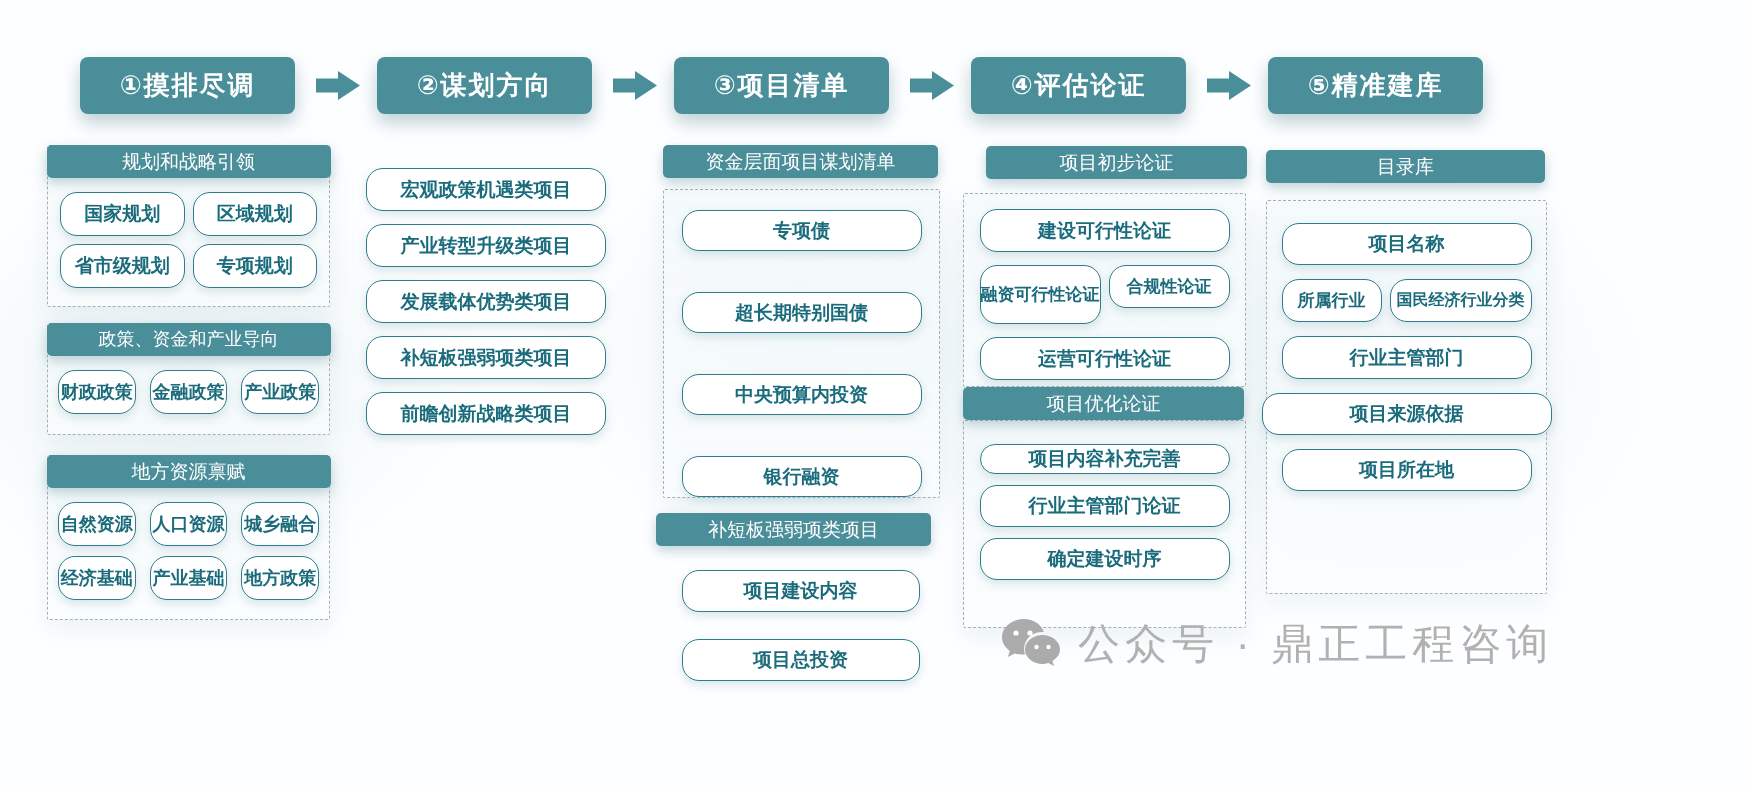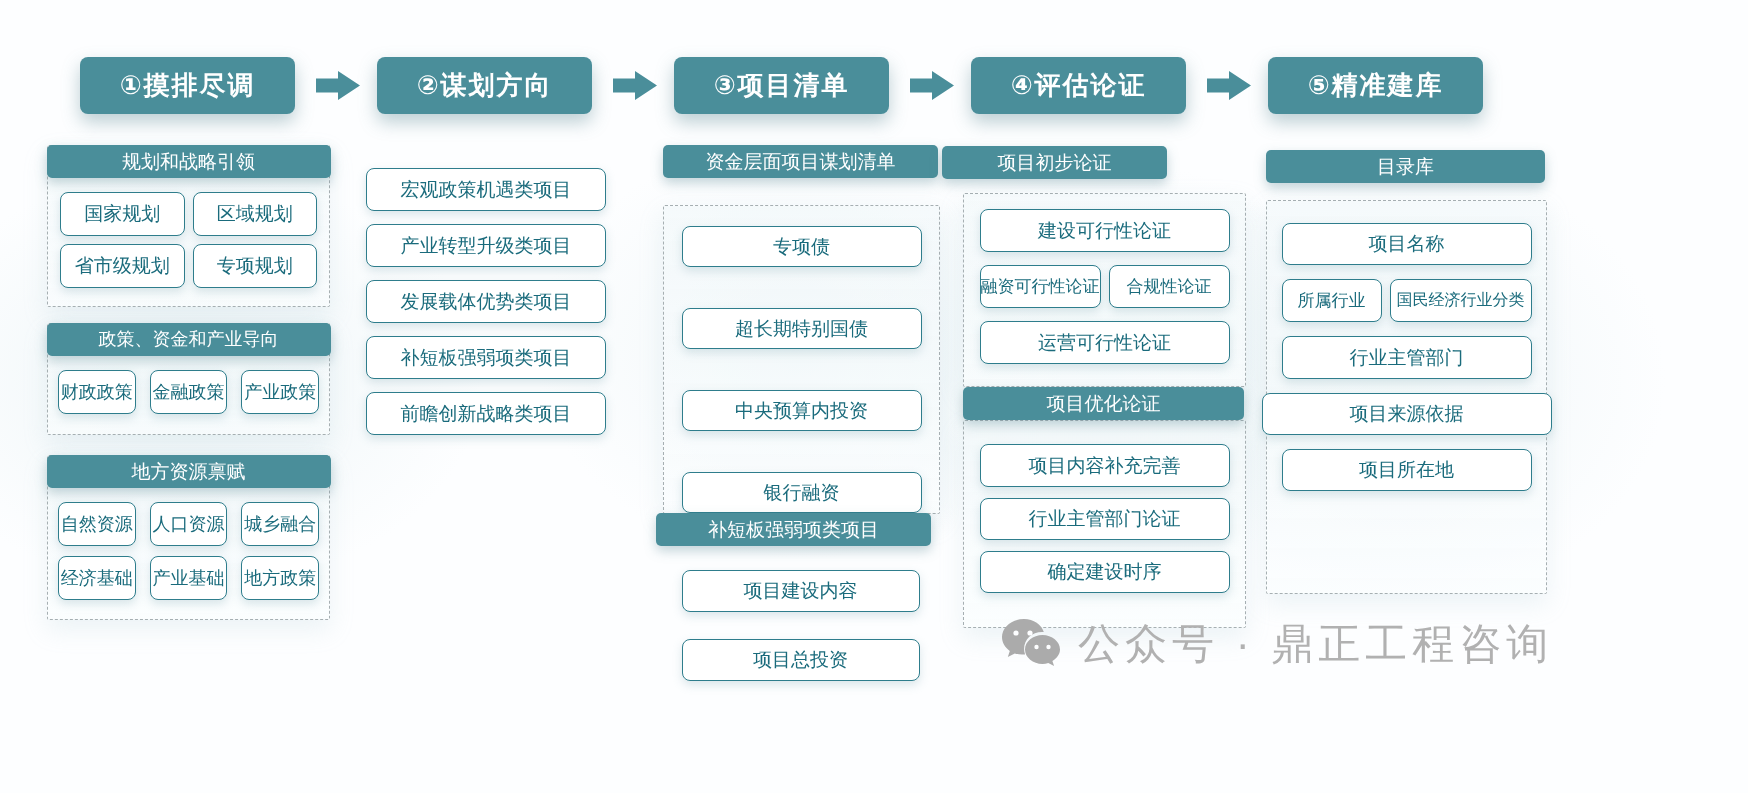--- a/index.html
+++ b/index.html
@@ -34,23 +34,23 @@
   }
   .group .bar{margin:-1.5px -1.5px 0 -1.5px;}
   .dash-box{
     position:absolute;border:1.5px dashed #A6AFB2;border-radius:2px;
     background:linear-gradient(180deg, rgba(240,247,249,.55), rgba(250,253,254,.6));
     box-shadow:0 10px 24px rgba(160,195,205,.18);
     display:flex;flex-direction:column;align-items:center;
   }
   .plain-box{position:absolute;display:flex;flex-direction:column;align-items:center;}
   .item{
-    background:#ffffff;border:1.5px solid #2E7D8C;border-radius:8px;color:#1A6B7C;
+    background:#ffffff;border:1.5px solid #2E7D8C;border-radius:17px;color:#1A6B7C;
     font-size:19px;display:flex;align-items:center;justify-content:center;
-    box-shadow:0 4px 10px rgba(140,175,185,.30);box-sizing:border-box;
+    box-shadow:0 4px 10px rgba(140,175,185,.30);box-sizing:border-box;font-weight:bold;
   }
   .item.sm{font-size:17px;}
   .item.xs{font-size:16px;}
   .grid{display:grid;}
   .g1-grid{padding:14px 12px 0 12px;grid-template-columns:1fr 1fr;gap:8px;}
   .g1-grid .item{height:44px;}
   .g23-grid{padding:14px 10px 0 10px;grid-template-columns:1fr 1fr 1fr;gap:10px 14px;}
   .g23-grid .item{height:44px;font-size:18px;}
   .col2-stack{position:absolute;display:flex;flex-direction:column;gap:13px;}
   .col2-stack .item{width:240px;height:43px;}
@@ -109,46 +109,46 @@
 
   <div class="col2-stack" style="left:366px;top:168px">
     <div class="item">宏观政策机遇类项目</div>
     <div class="item">产业转型升级类项目</div>
     <div class="item">发展载体优势类项目</div>
     <div class="item">补短板强弱项类项目</div>
     <div class="item">前瞻创新战略类项目</div>
   </div>
 
   <div class="bar abs-bar" style="left:663px;top:145px;width:275px">资金层面项目谋划清单</div>
-  <div class="dash-box" style="left:663px;top:205px;width:275px;height:287px;padding-top:20px;gap:41px">
+  <div class="dash-box" style="left:663px;top:189px;width:275px;height:287px;padding-top:20px;gap:41px">
     <div class="item" style="width:240px;height:43px">专项债</div>
     <div class="item" style="width:240px;height:43px">超长期特别国债</div>
     <div class="item" style="width:240px;height:43px">中央预算内投资</div>
     <div class="item" style="width:240px;height:43px">银行融资</div>
   </div>
 
   <div class="bar abs-bar" style="left:656px;top:513px;width:275px">补短板强弱项类项目</div>
   <div class="plain-box" style="left:663px;top:556px;width:275px;padding-top:14px;gap:27px">
     <div class="item" style="width:238px;height:42px">项目建设内容</div>
     <div class="item" style="width:238px;height:42px">项目总投资</div>
   </div>
 
-  <div class="bar abs-bar" style="left:942px;top:146px;width:225px">项目初步论证</div>
+  <div class="bar abs-bar" style="left:986px;top:146px;width:261px">项目初步论证</div>
   <div class="dash-box" style="left:963px;top:193px;width:281px;height:177px;padding-top:15px;gap:13px">
     <div class="item" style="width:250px;height:43px">建设可行性论证</div>
     <div class="pair" style="width:250px">
-      <div class="item sm" style="height:43px">融资可行性论证</div>
+      <div class="item sm" style="height:59px">融资可行性论证</div>
       <div class="item sm" style="height:43px">合规性论证</div>
     </div>
     <div class="item" style="width:250px;height:43px">运营可行性论证</div>
   </div>
 
   <div class="bar abs-bar" style="left:963px;top:387px;width:281px">项目优化论证</div>
   <div class="dash-box" style="left:963px;top:420px;width:281px;height:183px;padding-top:23px;gap:11px">
-    <div class="item" style="width:250px;height:43px">项目内容补充完善</div>
+    <div class="item" style="width:250px;height:30px">项目内容补充完善</div>
     <div class="item" style="width:250px;height:42px">行业主管部门论证</div>
     <div class="item" style="width:250px;height:42px">确定建设时序</div>
   </div>
 
   <div class="bar abs-bar" style="left:1266px;top:150px;width:279px">目录库</div>
   <div class="dash-box" style="left:1266px;top:200px;width:279px;height:370px;padding-top:22px;gap:14px">
     <div class="item" style="width:250px;height:42px">项目名称</div>
     <div class="pair5" style="width:250px">
       <div class="item sm" style="height:43px">所属行业</div>
       <div class="item xs" style="height:43px">国民经济行业分类</div>

